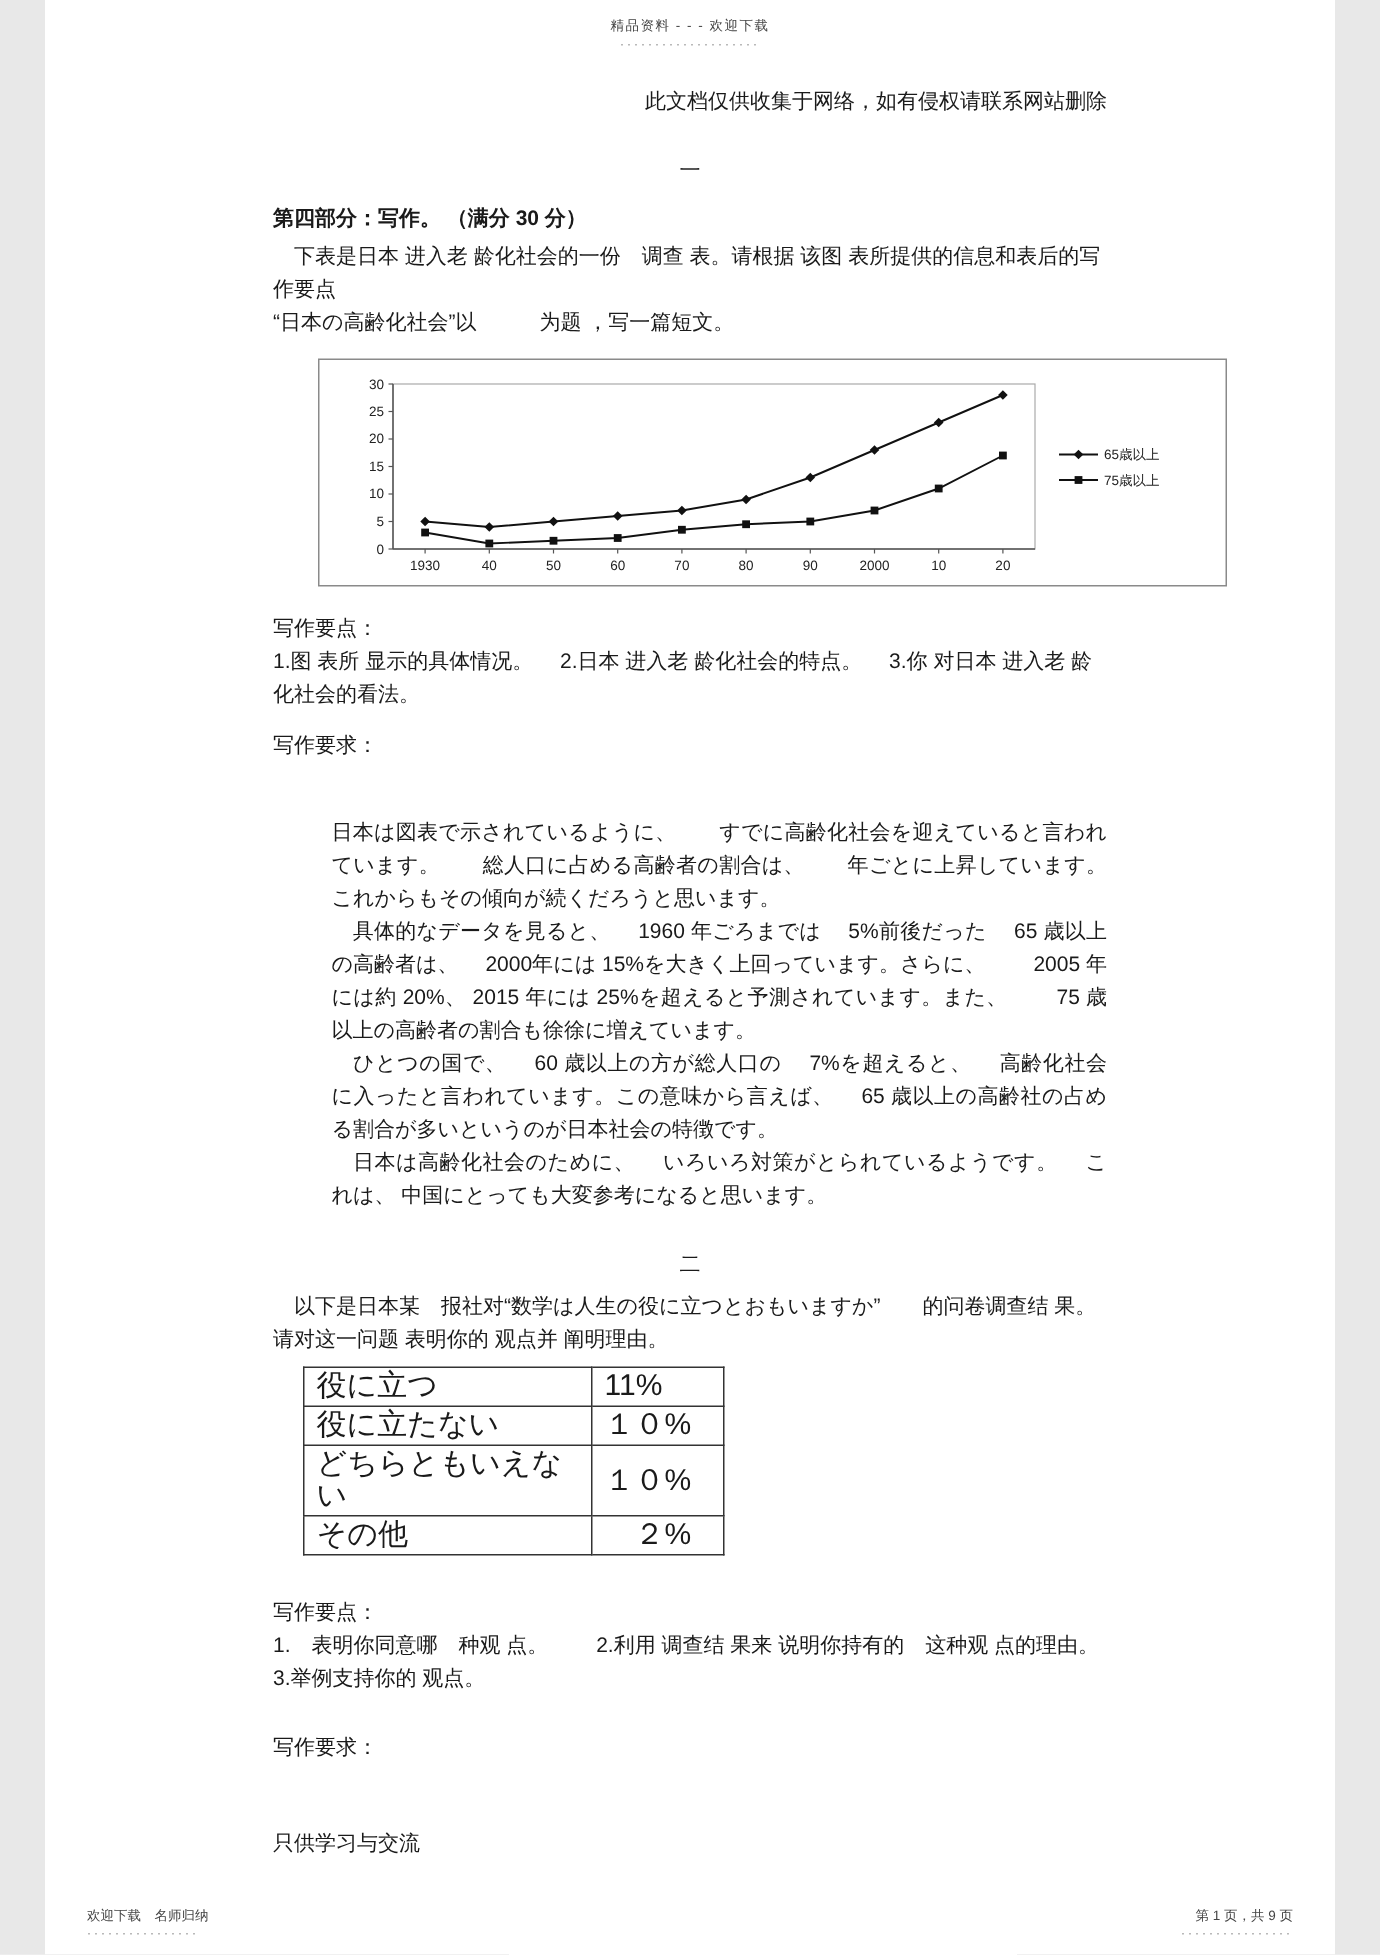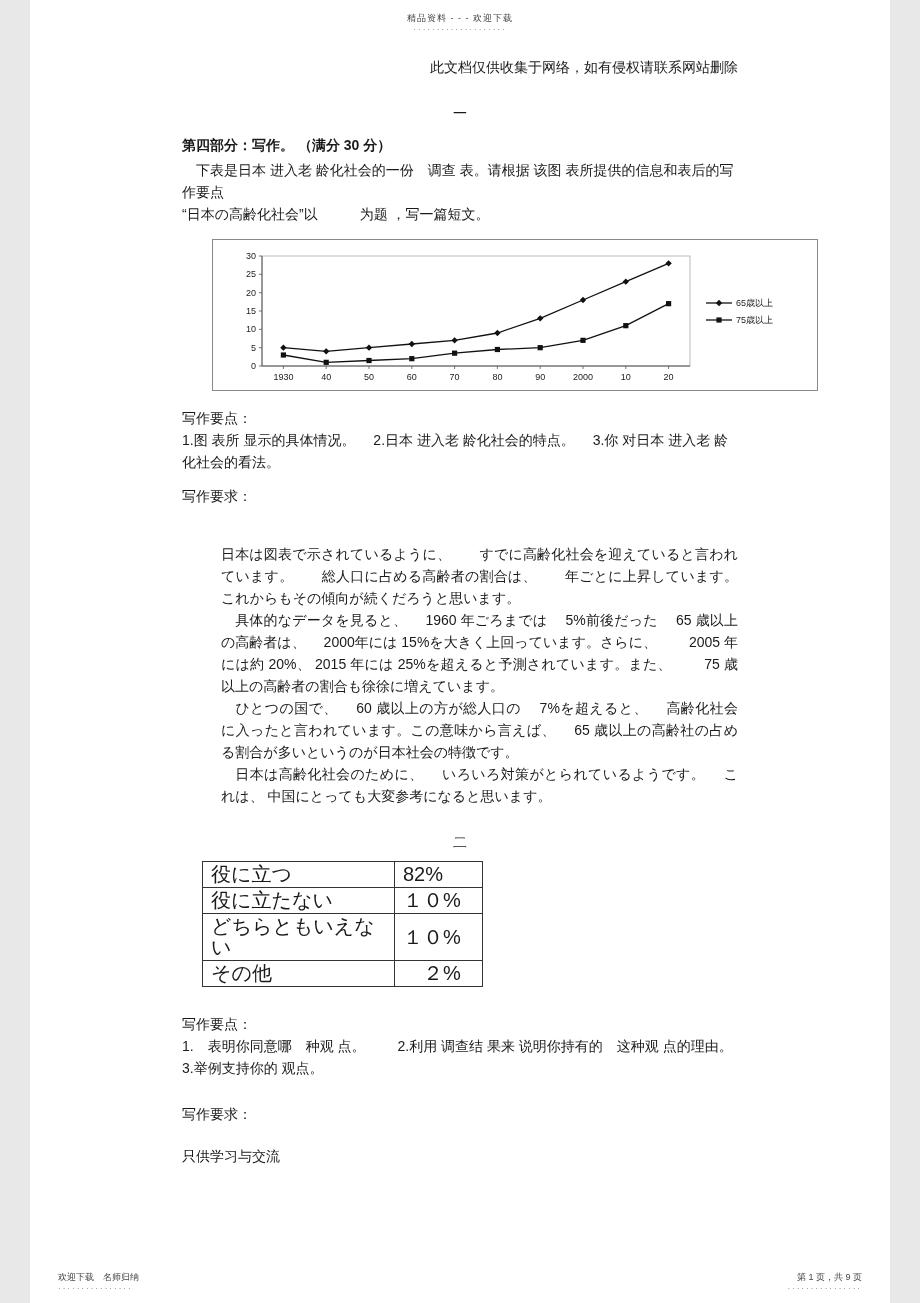--- a/index.html
+++ b/index.html
@@ -34,21 +34,21 @@
   .req-label { margin-top: 12px; }
   .essay-block { margin-top: 36px; }
   .essay-block p { text-align: justify; margin-left: 39px; }
   .s2-intro { margin-top: 6px; }
   .survey-table { border-collapse: collapse; margin: 8px 0 0 20px; font-size: 20px; }
   .survey-table td { border: 1px solid #333; padding: 2px 8px; line-height: 21px; }
   .survey-table td.opt { width: 192px; }
   .survey-table td.pct { width: 88px; white-space: pre; }
   .points2 { margin-top: 26px; }
   .req2-label { margin-top: 24px; }
-  .study-note { margin-top: 20px; }
+  .study-note { margin-top: 42px; }
   .page-footer { position: absolute; bottom: 10px; left: 0; right: 0; height: 28px; font-size: 9px; color: #444; }
   .footer-left { position: absolute; left: 28px; bottom: 0; text-align: left; }
   .footer-right { position: absolute; right: 28px; bottom: 0; text-align: right; }
   .page-footer .dots { text-align: inherit; }
 </style>
 </head>
 <body>
 
 <div class="page">
 
@@ -145,26 +145,27 @@
 
     <div class="essay-block">
       <p>日本は図表で示されているように、　　すでに高齢化社会を迎えていると言われています。　　総人口に占める高齢者の割合は、　　年ごとに上昇しています。　　これからもその傾向が続くだろうと思います。</p>
       <p>　具体的なデータを見ると、　 1960 年ごろまでは　 5%前後だった　 65 歳以上の高齢者は、　 2000年には 15%を大きく上回っています。さらに、　　 2005 年には約 20%、 2015 年には 25%を超えると予測されています。また、　　 75 歳以上の高齢者の割合も徐徐に増えています。</p>
       <p>　ひとつの国で、　 60 歳以上の方が総人口の　 7%を超えると、　 高齢化社会に入ったと言われています。この意味から言えば、　 65 歳以上の高齢社の占める割合が多いというのが日本社会の特徴です。</p>
       <p>　日本は高齢化社会のために、　 いろいろ対策がとられているようです。　 これは、 中国にとっても大変参考になると思います。</p>
     </div>
 
     <p class="section-marker">二</p>
 
+    <p class="s2-intro">　以下是日本某　报社对“数学は人生の役に立つとおもいますか”　　的问卷调查结 果。请对这一问题 表明你的 观点并 阐明理由。</p>
 
     <table class="survey-table">
       <tbody>
         <tr>
           <td class="opt">役に立つ</td>
-          <td class="pct">82%</td>
+          <td class="pct">11%</td>
         </tr>
         <tr>
           <td class="opt">役に立たない</td>
           <td class="pct">１０%</td>
         </tr>
         <tr>
           <td class="opt">どちらともいえない</td>
           <td class="pct">１０%</td>
         </tr>
         <tr>

